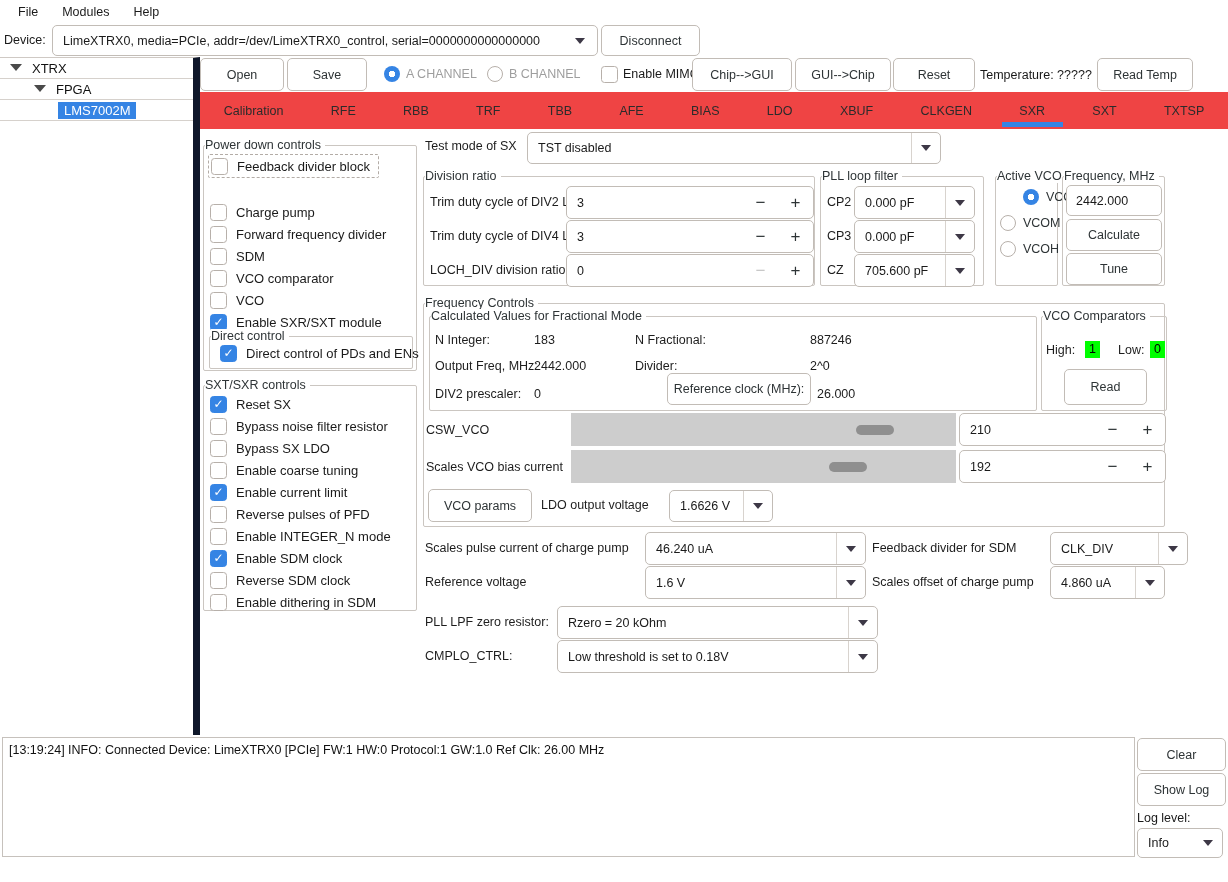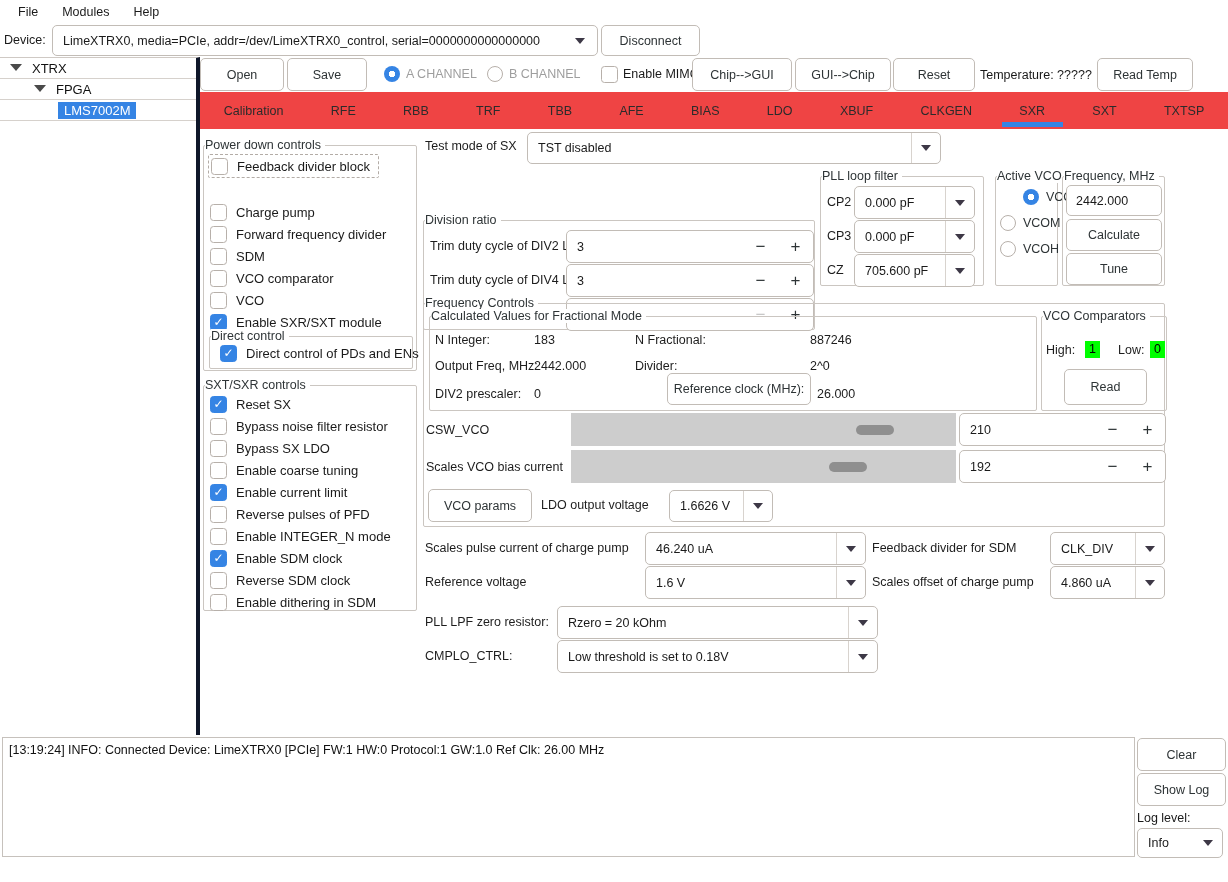--- a/index.html
+++ b/index.html
@@ -31,21 +31,21 @@
   .radio.selected { border:none; background:radial-gradient(circle at center,#fff 0 3px,#3584e4 3.5px); }
   .toolbar-radio { position:absolute; top:9px; }
   .ch-label { position:absolute; top:10px; color:#9e9e9e; }
   .chk { width:17px; height:17px; border-radius:3.5px; border:1px solid #b7b0aa; background:#fff; display:inline-flex; align-items:center; justify-content:center; flex:none; }
   .chk.checked { background:#3584e4; border-color:#3584e4; color:#fff; font-size:12px; font-weight:bold; }
   #mimo-chk { position:absolute; left:401px; top:9px; }
   #mimo-label { position:absolute; left:423px; top:10px; color:#1a1a1a; }
   #temperature-label { position:absolute; left:780px; top:11px; color:#1a1a1a; }
 
   
-  #tree-panel { position:absolute; left:0; top:57px; width:200px; height:678px; border-top:1px solid #cfc9c4; border-right:4px solid #0f172a; background:#fff; }
+  #tree-panel { position:absolute; left:0; top:57px; width:200px; height:678px; border-top:1px solid #cfc9c4; border-right:7px solid #0f172a; background:#fff; }
   .tree-row { display:flex; align-items:center; height:21px; border-bottom:1px solid #d6d1cc; font-size:13px; color:#111; cursor:default; }
   .tree-arrow { width:12px; height:8px; margin-right:10px; display:inline-block; border-left:6px solid transparent; border-right:6px solid transparent; border-top:7px solid #4a4a4a; }
   .tree-label.selected { background:#3584e4; color:#fff; padding:1px 6px; }
 
   
   #tab-bar { position:absolute; left:200px; top:92px; width:1028px; height:37px; background:#ef4444; display:flex; align-items:center; }
   .tab { position:relative; flex:1 1 auto; height:37px; display:flex; align-items:center; justify-content:center; padding:0 8px; white-space:nowrap; color:#2b2b2b; cursor:default; }
   .tab.selected::after { content:""; position:absolute; left:6px; right:6px; bottom:2px; height:5px; background:#3584e4; }
 
   
@@ -157,21 +157,21 @@
   <div id="content">
 
     <span class="lbl" style="left:225px;top:10px;">Test mode of SX</span>
     <div class="combo" style="position:absolute;left:327px;top:3px;width:414px;height:32px;">
       <span class="combo-value">TST disabled</span>
       <span class="combo-arrow-box">
           <span class="tri"></span>
         </span>
     </div>
 
-    <div class="group" style="left:223px;top:47px;width:392px;height:110px;margin-top:44px;">
+    <div class="group" style="left:223px;top:47px;width:392px;height:110px;">
       <span class="group-title">Division ratio</span>
       <div>
           <span class="lbl" style="left: 6px; top: 18px;">Trim duty cycle of DIV2 LOCH</span>
           <div class="spin" style="left: 142px; top: 9px; width: 248px;">
             <span class="spin-value">3</span>
             <span class="spin-btn">−</span>
             <span class="spin-btn">+</span>
           </div>
           <span class="lbl" style="left: 6px; top: 52px;">Trim duty cycle of DIV4 LOCH</span>
           <div class="spin" style="left: 142px; top: 43px; width: 248px;">
@@ -386,21 +386,21 @@
     </div>
 
     <span class="lbl" style="left:225px;top:412px;">Scales pulse current of charge pump</span>
     <div class="combo" style="position:absolute;left:445px;top:403px;width:221px;height:33px;">
       <span class="combo-value">46.240 uA</span>
       <span class="combo-arrow-box">
           <span class="tri"></span>
         </span>
     </div>
     <span class="lbl" style="left:672px;top:412px;">Feedback divider for SDM</span>
-    <div class="combo" style="position:absolute;left:850px;top:403px;width:115px;height:33px;">
+    <div class="combo" style="position:absolute;left:850px;top:403px;width:138px;height:33px;">
       <span class="combo-value">CLK_DIV</span>
       <span class="combo-arrow-box">
           <span class="tri"></span>
         </span>
     </div>
 
     <span class="lbl" style="left:225px;top:446px;">Reference voltage</span>
     <div class="combo" style="position:absolute;left:445px;top:437px;width:221px;height:33px;">
       <span class="combo-value">1.6 V</span>
       <span class="combo-arrow-box">

